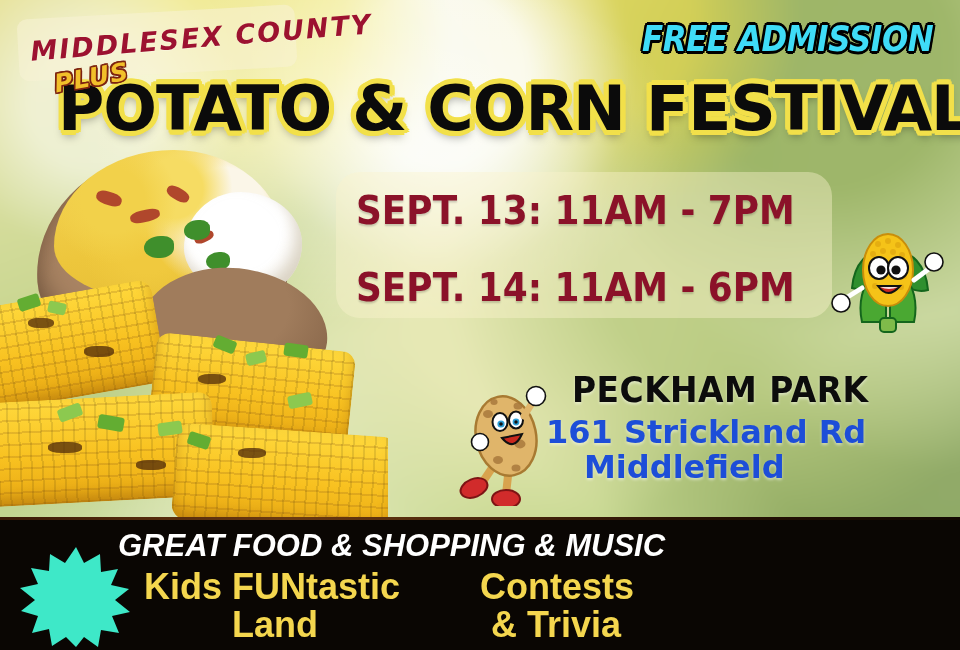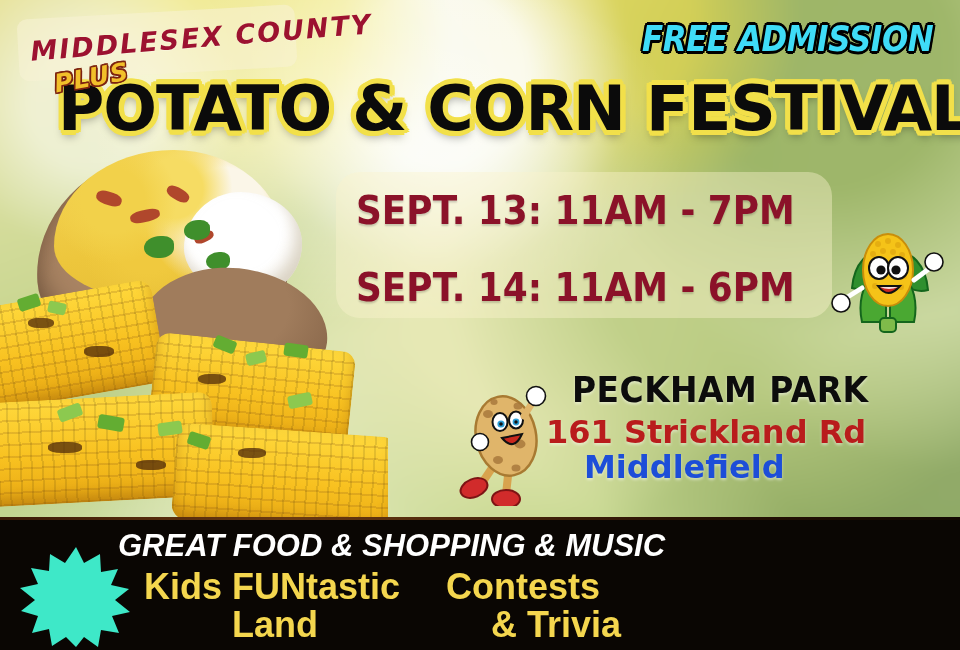--- a/index.html
+++ b/index.html
@@ -165,21 +165,21 @@
     font-family:"DejaVu Sans",sans-serif;
     font-weight:700;font-size:35px;letter-spacing:0.5px;
     color:#0c0c0c;white-space:nowrap;
     transform:scaleX(.94);transform-origin:left top;
     text-shadow:0 2px 3px rgba(255,255,255,.45);
   }
   #venue-street{
     position:absolute;left:546px;top:413px;
     font-family:"DejaVu Sans",sans-serif;
     font-weight:700;font-size:32px;
-    color:#b91c1c;white-space:nowrap;
+    color:#1d4ed8;white-space:nowrap;
     text-shadow:0 2px 3px rgba(255,255,255,.45);
   }
   #venue-town{
     position:absolute;left:584px;top:448px;
     font-family:"DejaVu Sans",sans-serif;
     font-weight:700;font-size:32px;
     color:#1d4ed8;white-space:nowrap;
     text-shadow:0 2px 3px rgba(255,255,255,.45);
   }
 
@@ -223,21 +223,21 @@
     color:#ffffff;white-space:nowrap;
   }
   .sub-feature{
     position:absolute;
     font-family:"Liberation Sans",sans-serif;
     font-weight:700;font-size:36px;
     color:#f4d64e;white-space:nowrap;text-align:center;
   }
   #feature-kids-1{left:144px;top:566px;}
   #feature-kids-2{left:232px;top:604px;text-align:center;}
-  #feature-contests-1{left:446px;top:566px;}
+  #feature-contests-1{left:480px;top:566px;}
   #feature-contests-2{left:491px;top:604px;}
 </style>
 </head>
 <body>
 
 <div id="poster">
 
   <div id="bg"></div>
   <div id="bg-veil"></div>
 

